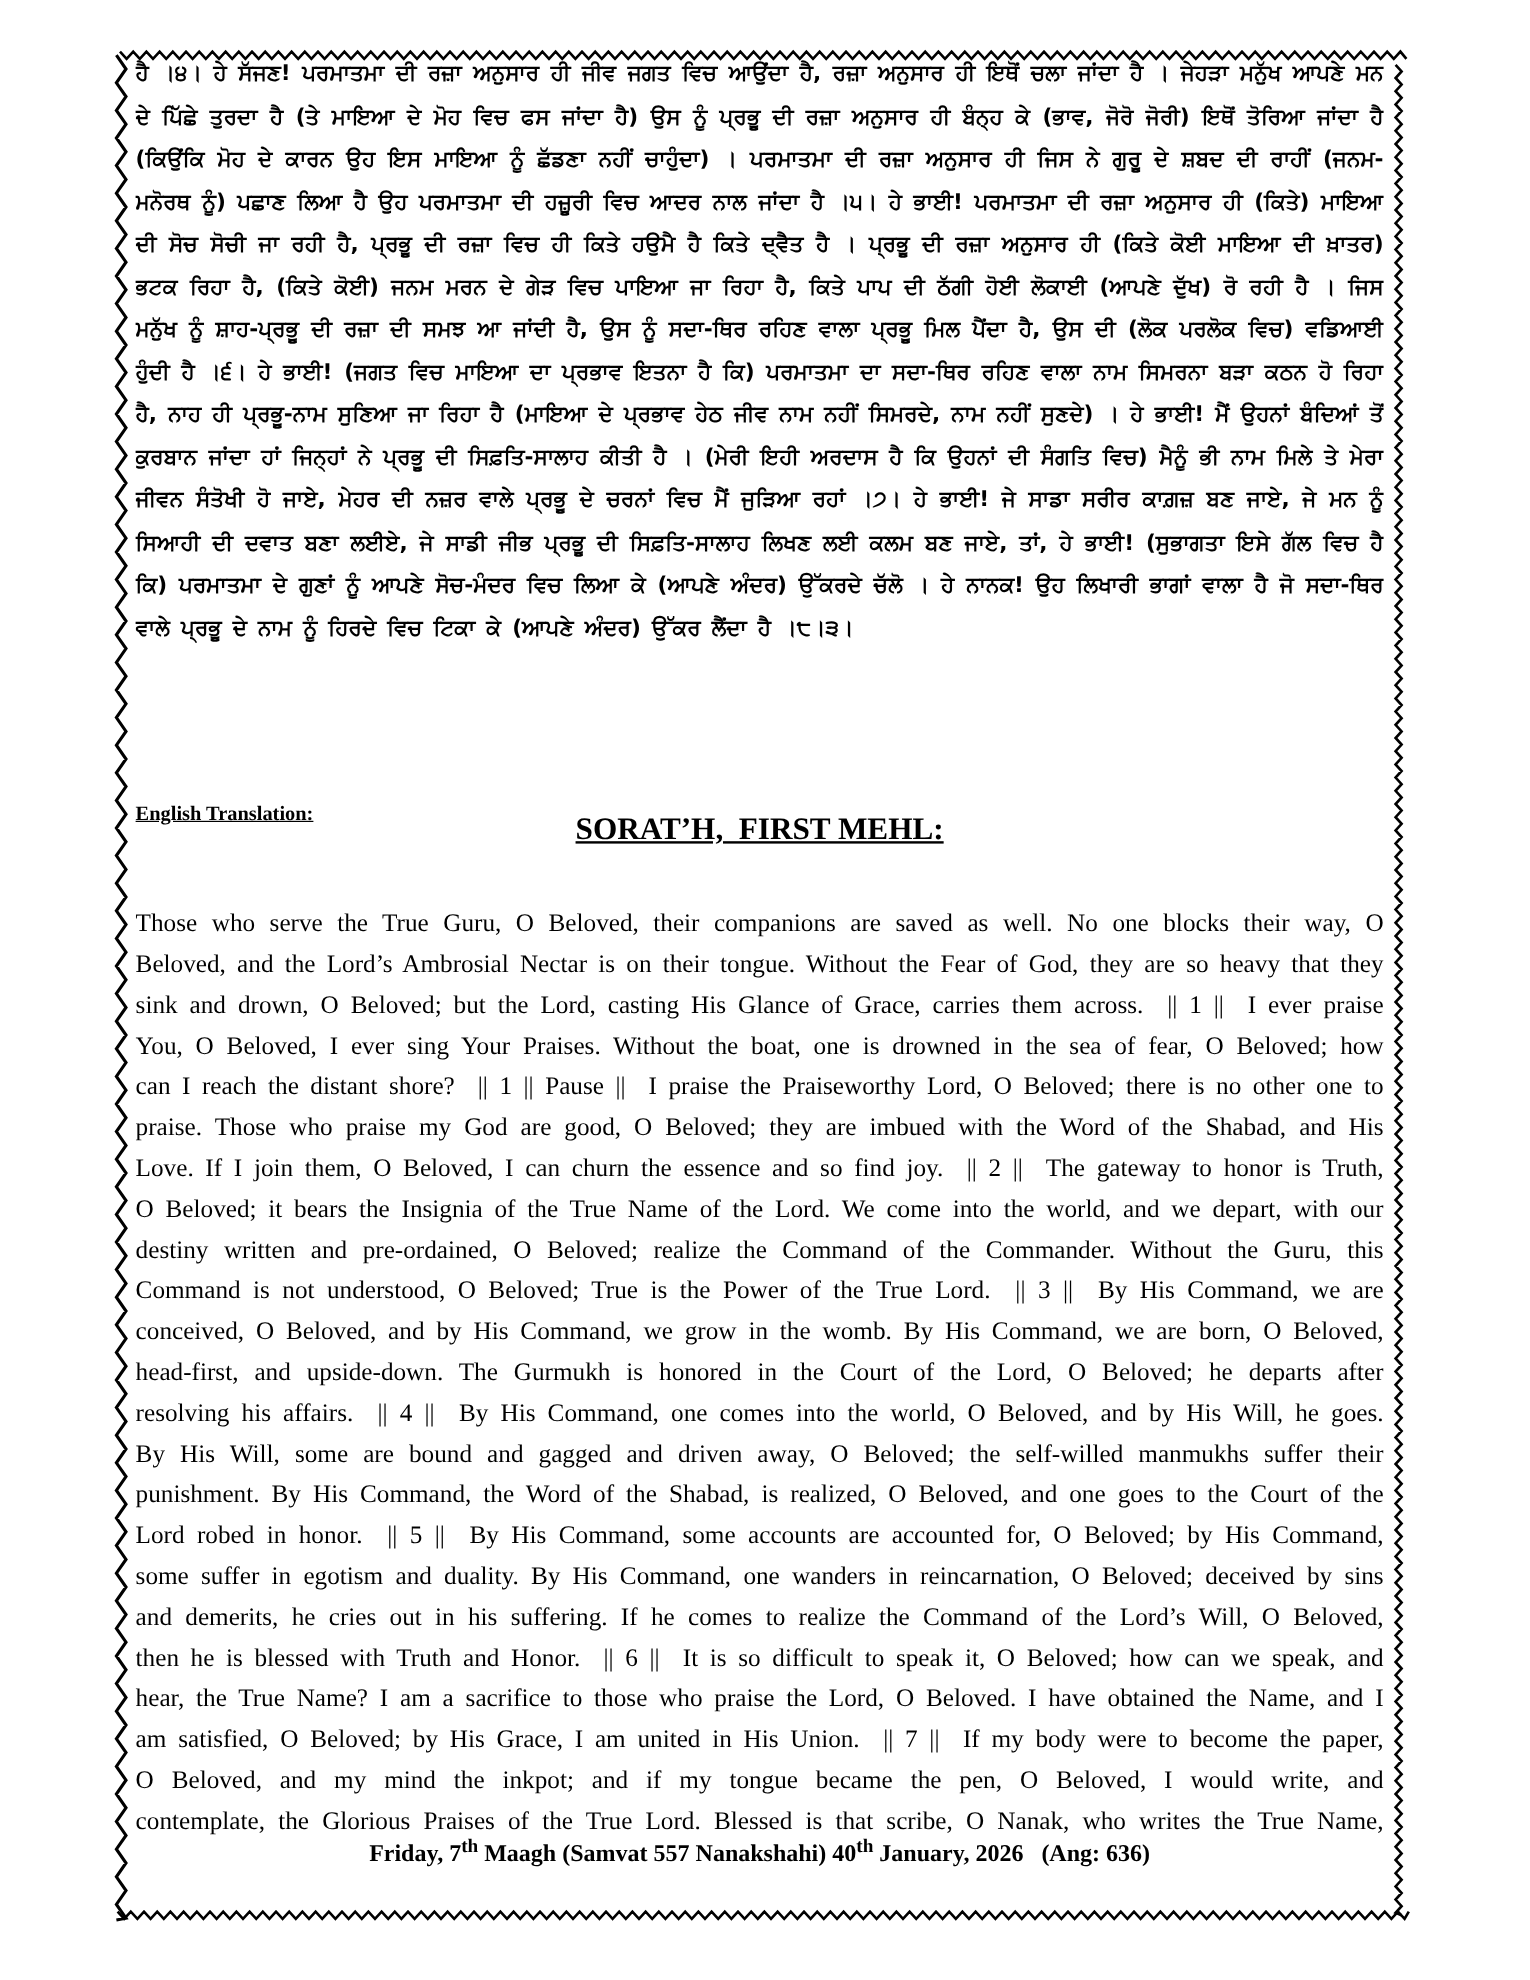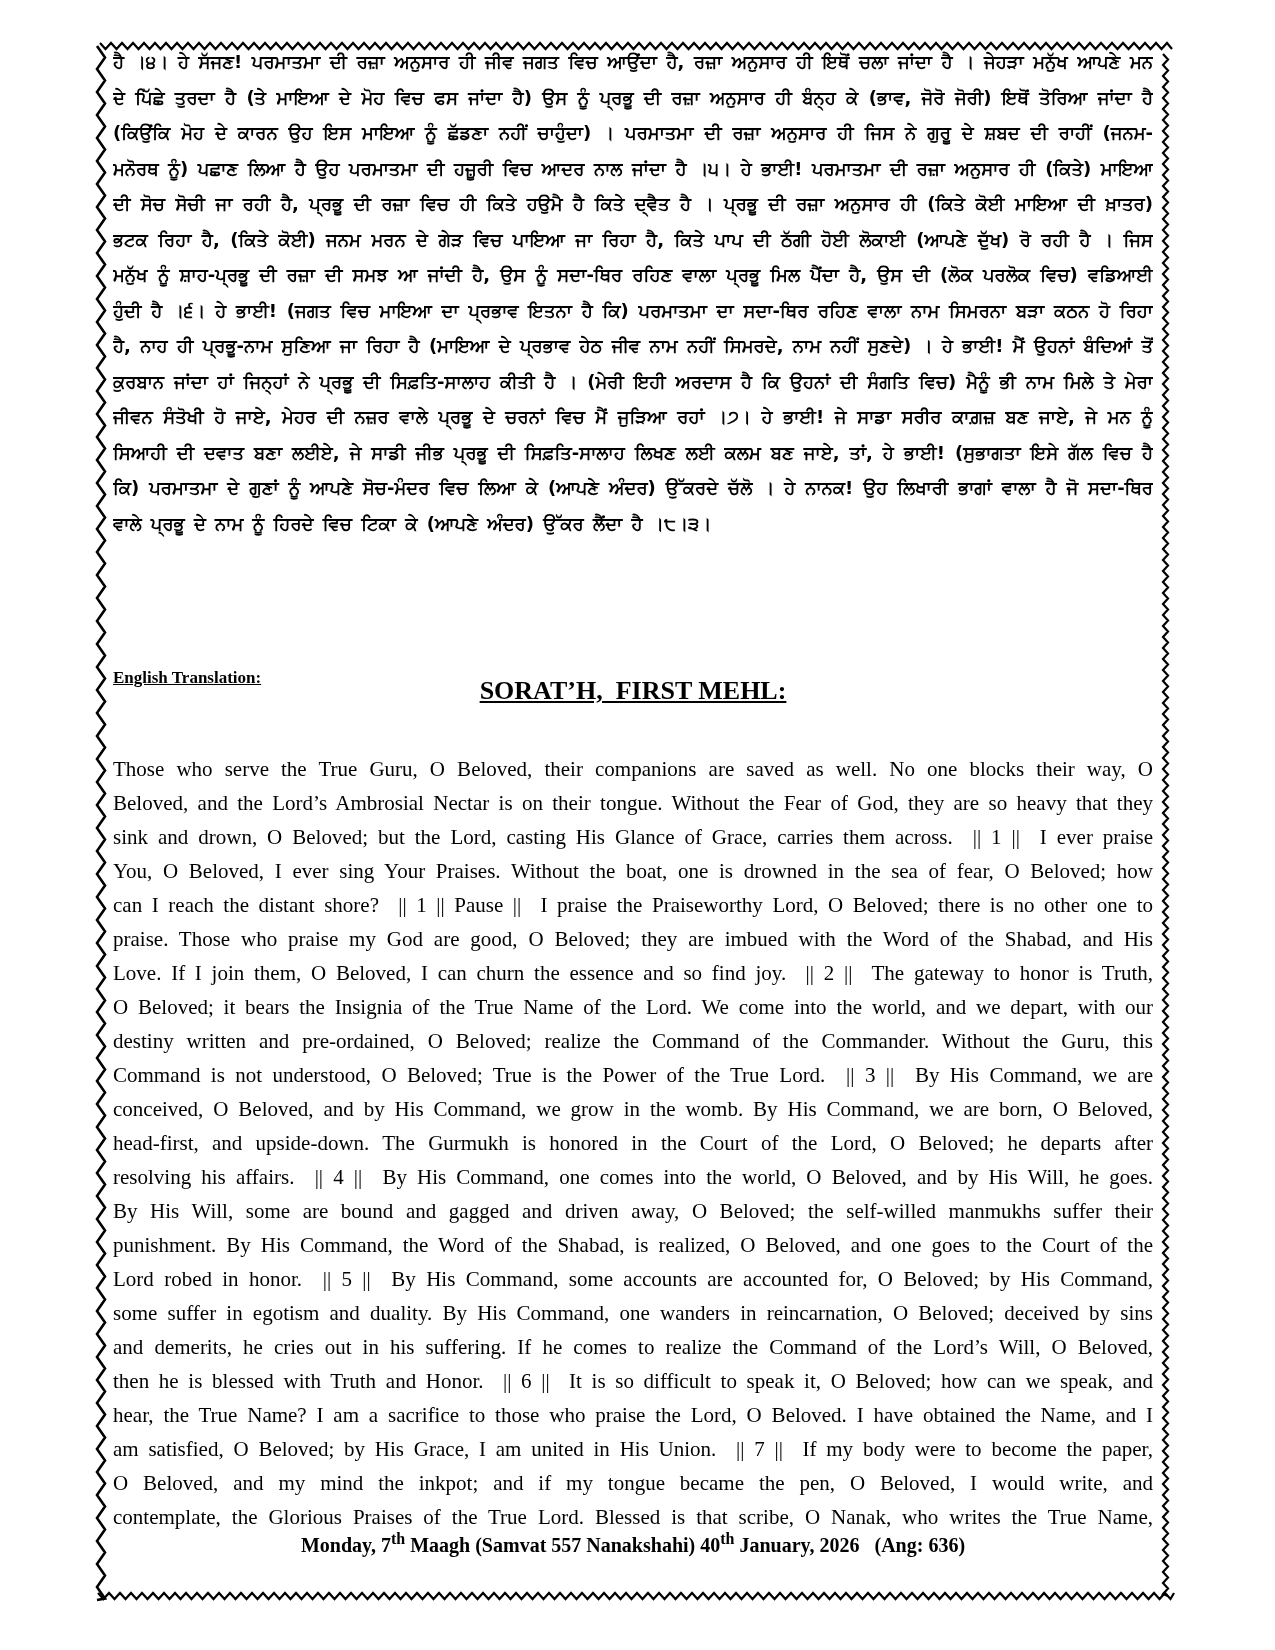--- a/index.html
+++ b/index.html
@@ -120,15 +120,15 @@
   </svg>
 
   <p class="punjabi">ਹੈ ।੪। ਹੇ ਸੱਜਣ! ਪਰਮਾਤਮਾ ਦੀ ਰਜ਼ਾ ਅਨੁਸਾਰ ਹੀ ਜੀਵ ਜਗਤ ਵਿਚ ਆਉਂਦਾ ਹੈ, ਰਜ਼ਾ ਅਨੁਸਾਰ ਹੀ ਇਥੋਂ ਚਲਾ ਜਾਂਦਾ ਹੈ । ਜੇਹੜਾ ਮਨੁੱਖ ਆਪਣੇ ਮਨ ਦੇ ਪਿੱਛੇ ਤੁਰਦਾ ਹੈ (ਤੇ ਮਾਇਆ ਦੇ ਮੋਹ ਵਿਚ ਫਸ ਜਾਂਦਾ ਹੈ) ਉਸ ਨੂੰ ਪ੍ਰਭੂ ਦੀ ਰਜ਼ਾ ਅਨੁਸਾਰ ਹੀ ਬੰਨ੍ਹ ਕੇ (ਭਾਵ, ਜੋਰੋ ਜੋਰੀ) ਇਥੋਂ ਤੋਰਿਆ ਜਾਂਦਾ ਹੈ (ਕਿਉਂਕਿ ਮੋਹ ਦੇ ਕਾਰਨ ਉਹ ਇਸ ਮਾਇਆ ਨੂੰ ਛੱਡਣਾ ਨਹੀਂ ਚਾਹੁੰਦਾ) । ਪਰਮਾਤਮਾ ਦੀ ਰਜ਼ਾ ਅਨੁਸਾਰ ਹੀ ਜਿਸ ਨੇ ਗੁਰੂ ਦੇ ਸ਼ਬਦ ਦੀ ਰਾਹੀਂ (ਜਨਮ-ਮਨੋਰਥ ਨੂੰ) ਪਛਾਣ ਲਿਆ ਹੈ ਉਹ ਪਰਮਾਤਮਾ ਦੀ ਹਜ਼ੂਰੀ ਵਿਚ ਆਦਰ ਨਾਲ ਜਾਂਦਾ ਹੈ ।੫। ਹੇ ਭਾਈ! ਪਰਮਾਤਮਾ ਦੀ ਰਜ਼ਾ ਅਨੁਸਾਰ ਹੀ (ਕਿਤੇ) ਮਾਇਆ ਦੀ ਸੋਚ ਸੋਚੀ ਜਾ ਰਹੀ ਹੈ, ਪ੍ਰਭੂ ਦੀ ਰਜ਼ਾ ਵਿਚ ਹੀ ਕਿਤੇ ਹਉਮੈ ਹੈ ਕਿਤੇ ਦ੍ਵੈਤ ਹੈ । ਪ੍ਰਭੂ ਦੀ ਰਜ਼ਾ ਅਨੁਸਾਰ ਹੀ (ਕਿਤੇ ਕੋਈ ਮਾਇਆ ਦੀ ਖ਼ਾਤਰ) ਭਟਕ ਰਿਹਾ ਹੈ, (ਕਿਤੇ ਕੋਈ) ਜਨਮ ਮਰਨ ਦੇ ਗੇੜ ਵਿਚ ਪਾਇਆ ਜਾ ਰਿਹਾ ਹੈ, ਕਿਤੇ ਪਾਪ ਦੀ ਠੱਗੀ ਹੋਈ ਲੋਕਾਈ (ਆਪਣੇ ਦੁੱਖ) ਰੋ ਰਹੀ ਹੈ । ਜਿਸ ਮਨੁੱਖ ਨੂੰ ਸ਼ਾਹ-ਪ੍ਰਭੂ ਦੀ ਰਜ਼ਾ ਦੀ ਸਮਝ ਆ ਜਾਂਦੀ ਹੈ, ਉਸ ਨੂੰ ਸਦਾ-ਥਿਰ ਰਹਿਣ ਵਾਲਾ ਪ੍ਰਭੂ ਮਿਲ ਪੈਂਦਾ ਹੈ, ਉਸ ਦੀ (ਲੋਕ ਪਰਲੋਕ ਵਿਚ) ਵਡਿਆਈ ਹੁੰਦੀ ਹੈ ।੬। ਹੇ ਭਾਈ! (ਜਗਤ ਵਿਚ ਮਾਇਆ ਦਾ ਪ੍ਰਭਾਵ ਇਤਨਾ ਹੈ ਕਿ) ਪਰਮਾਤਮਾ ਦਾ ਸਦਾ-ਥਿਰ ਰਹਿਣ ਵਾਲਾ ਨਾਮ ਸਿਮਰਨਾ ਬੜਾ ਕਠਨ ਹੋ ਰਿਹਾ ਹੈ, ਨਾਹ ਹੀ ਪ੍ਰਭੂ-ਨਾਮ ਸੁਣਿਆ ਜਾ ਰਿਹਾ ਹੈ (ਮਾਇਆ ਦੇ ਪ੍ਰਭਾਵ ਹੇਠ ਜੀਵ ਨਾਮ ਨਹੀਂ ਸਿਮਰਦੇ, ਨਾਮ ਨਹੀਂ ਸੁਣਦੇ) । ਹੇ ਭਾਈ! ਮੈਂ ਉਹਨਾਂ ਬੰਦਿਆਂ ਤੋਂ ਕੁਰਬਾਨ ਜਾਂਦਾ ਹਾਂ ਜਿਨ੍ਹਾਂ ਨੇ ਪ੍ਰਭੂ ਦੀ ਸਿਫ਼ਤਿ-ਸਾਲਾਹ ਕੀਤੀ ਹੈ । (ਮੇਰੀ ਇਹੀ ਅਰਦਾਸ ਹੈ ਕਿ ਉਹਨਾਂ ਦੀ ਸੰਗਤਿ ਵਿਚ) ਮੈਨੂੰ ਭੀ ਨਾਮ ਮਿਲੇ ਤੇ ਮੇਰਾ ਜੀਵਨ ਸੰਤੋਖੀ ਹੋ ਜਾਏ, ਮੇਹਰ ਦੀ ਨਜ਼ਰ ਵਾਲੇ ਪ੍ਰਭੂ ਦੇ ਚਰਨਾਂ ਵਿਚ ਮੈਂ ਜੁੜਿਆ ਰਹਾਂ ।੭। ਹੇ ਭਾਈ! ਜੇ ਸਾਡਾ ਸਰੀਰ ਕਾਗ਼ਜ਼ ਬਣ ਜਾਏ, ਜੇ ਮਨ ਨੂੰ ਸਿਆਹੀ ਦੀ ਦਵਾਤ ਬਣਾ ਲਈਏ, ਜੇ ਸਾਡੀ ਜੀਭ ਪ੍ਰਭੂ ਦੀ ਸਿਫ਼ਤਿ-ਸਾਲਾਹ ਲਿਖਣ ਲਈ ਕਲਮ ਬਣ ਜਾਏ, ਤਾਂ, ਹੇ ਭਾਈ! (ਸੁਭਾਗਤਾ ਇਸੇ ਗੱਲ ਵਿਚ ਹੈ ਕਿ) ਪਰਮਾਤਮਾ ਦੇ ਗੁਣਾਂ ਨੂੰ ਆਪਣੇ ਸੋਚ-ਮੰਦਰ ਵਿਚ ਲਿਆ ਕੇ (ਆਪਣੇ ਅੰਦਰ) ਉੱਕਰਦੇ ਚੱਲੋ । ਹੇ ਨਾਨਕ! ਉਹ ਲਿਖਾਰੀ ਭਾਗਾਂ ਵਾਲਾ ਹੈ ਜੋ ਸਦਾ-ਥਿਰ ਵਾਲੇ ਪ੍ਰਭੂ ਦੇ ਨਾਮ ਨੂੰ ਹਿਰਦੇ ਵਿਚ ਟਿਕਾ ਕੇ (ਆਪਣੇ ਅੰਦਰ) ਉੱਕਰ ਲੈਂਦਾ ਹੈ ।੮।੩।</p>
 
   <p class="translation-label">English Translation:</p>
 
   <h2 class="shabad-title">SORAT’H,&nbsp; FIRST MEHL:</h2>
 
   <p class="english">Those who serve the True Guru, O Beloved, their companions are saved as well. No one blocks their way, O Beloved, and the Lord’s Ambrosial Nectar is on their tongue. Without the Fear of God, they are so heavy that they sink and drown, O Beloved; but the Lord, casting His Glance of Grace, carries them across. &nbsp;|| 1 ||&nbsp; I ever praise You, O Beloved, I ever sing Your Praises. Without the boat, one is drowned in the sea of fear, O Beloved; how can I reach the distant shore? &nbsp;|| 1 || Pause ||&nbsp; I praise the Praiseworthy Lord, O Beloved; there is no other one to praise. Those who praise my God are good, O Beloved; they are imbued with the Word of the Shabad, and His Love. If I join them, O Beloved, I can churn the essence and so find joy. &nbsp;|| 2 ||&nbsp; The gateway to honor is Truth, O Beloved; it bears the Insignia of the True Name of the Lord. We come into the world, and we depart, with our destiny written and pre-ordained, O Beloved; realize the Command of the Commander. Without the Guru, this Command is not understood, O Beloved; True is the Power of the True Lord. &nbsp;|| 3 ||&nbsp; By His Command, we are conceived, O Beloved, and by His Command, we grow in the womb. By His Command, we are born, O Beloved, head-first, and upside-down. The Gurmukh is honored in the Court of the Lord, O Beloved; he departs after resolving his affairs. &nbsp;|| 4 ||&nbsp; By His Command, one comes into the world, O Beloved, and by His Will, he goes. By His Will, some are bound and gagged and driven away, O Beloved; the self-willed manmukhs suffer their punishment. By His Command, the Word of the Shabad, is realized, O Beloved, and one goes to the Court of the Lord robed in honor. &nbsp;|| 5 ||&nbsp; By His Command, some accounts are accounted for, O Beloved; by His Command, some suffer in egotism and duality. By His Command, one wanders in reincarnation, O Beloved; deceived by sins and demerits, he cries out in his suffering. If he comes to realize the Command of the Lord’s Will, O Beloved, then he is blessed with Truth and Honor. &nbsp;|| 6 ||&nbsp; It is so difficult to speak it, O Beloved; how can we speak, and hear, the True Name? I am a sacrifice to those who praise the Lord, O Beloved. I have obtained the Name, and I am satisfied, O Beloved; by His Grace, I am united in His Union. &nbsp;|| 7 ||&nbsp; If my body were to become the paper, O Beloved, and my mind the inkpot; and if my tongue became the pen, O Beloved, I would write, and contemplate, the Glorious Praises of the True Lord. Blessed is that scribe, O Nanak, who writes the True Name, and enshrines it within his heart. &nbsp;|| 8 || 3 ||</p>
 
-  <p class="date-footer"><span>Monday, 7</span><sup>th</sup><span> Maagh (Samvat 557 Nanakshahi) 40</span><sup>th</sup><span> January, 2026&nbsp;&nbsp; (Ang: 636)</span></p>
+  <p class="date-footer"><span>Friday, 7</span><sup>th</sup><span> Maagh (Samvat 557 Nanakshahi) 40</span><sup>th</sup><span> January, 2026&nbsp;&nbsp; (Ang: 636)</span></p>
 
 </div>
 
 </body></html>

